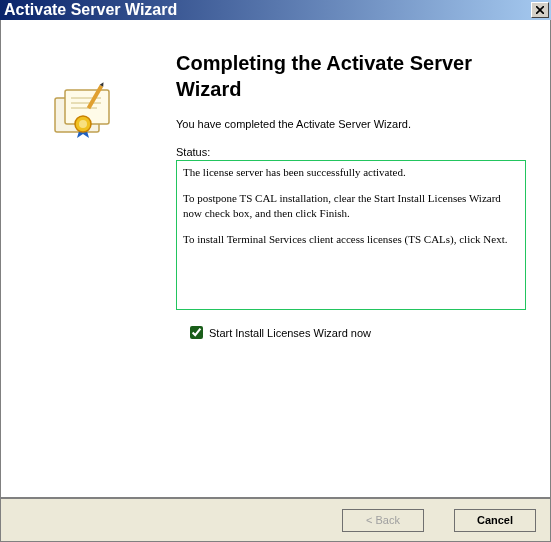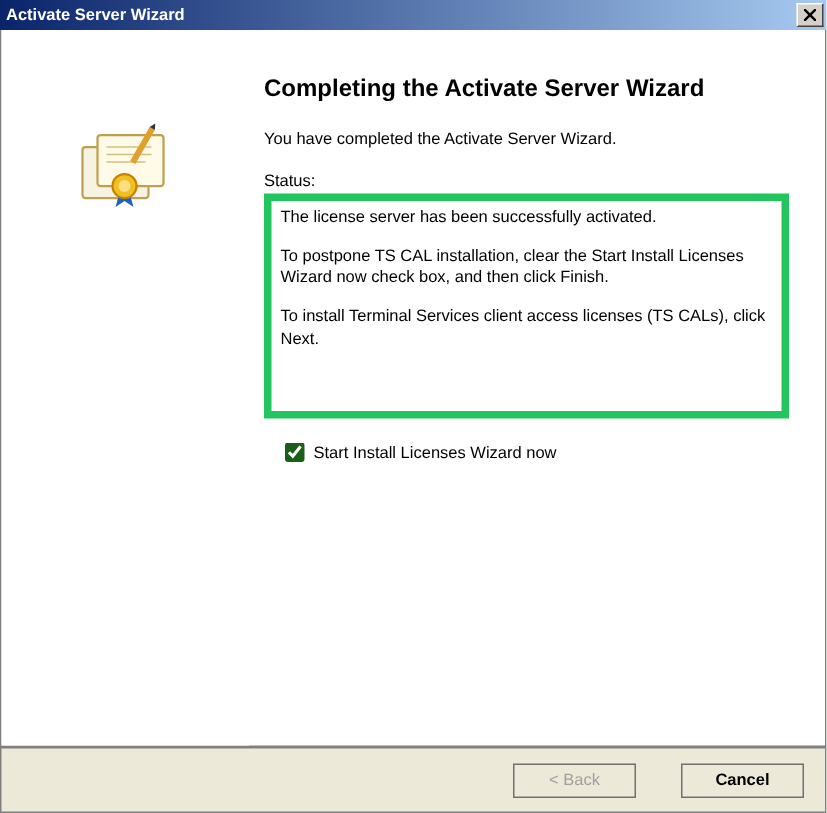--- a/index.html
+++ b/index.html
@@ -13,21 +13,21 @@
 }
 .titlebar {
   background: linear-gradient(to right, #0a246a, #a6caf0);
   color: #fff;
   height: 20px;
   display: flex;
   align-items: center;
   justify-content: space-between;
   padding-left: 4px;
   font-weight: bold;
-  font-size: 11px;
+  font-size: 16px;
 }
 .titlebar-buttons {
   display: flex;
   height: 100%;
   align-items: center;
   padding-right: 2px;
 }
 .close-btn {
   width: 18px;
   height: 16px;
@@ -62,42 +62,43 @@
 }
 .cert-icon {
   width: 70px;
   height: 70px;
 }
 .right-panel {
   flex: 1;
   padding: 30px 24px 10px 10px;
 }
 .heading {
-  font-size: 16px;
+  font-size: 20px;
   font-weight: bold;
   margin-bottom: 16px;
   line-height: 1.3;
 }
 .subtext {
   font-size: 11px;
   margin-bottom: 16px;
 }
 .status-label {
   font-size: 11px;
   margin-bottom: 2px;
 }
 .status-box {
-  border: 5px solid #22c55e;
+  border: 1px solid #22c55e;
   background: #fff;
   padding: 4px 6px;
   font-size: 11px;
   line-height: 1.35;
   height: 150px;
   overflow: auto;
   width: 100%;
+  font-family: Liberation Serif, serif;
 }
 .status-box p { margin-bottom: 11px; }
 .status-box p:last-child { margin-bottom: 0; }
 .checkbox-row {
   margin-top: 16px;
   padding-left: 14px;
   display: flex;
   align-items: flex-end;
   gap: 6px;
   font-size: 11px;

